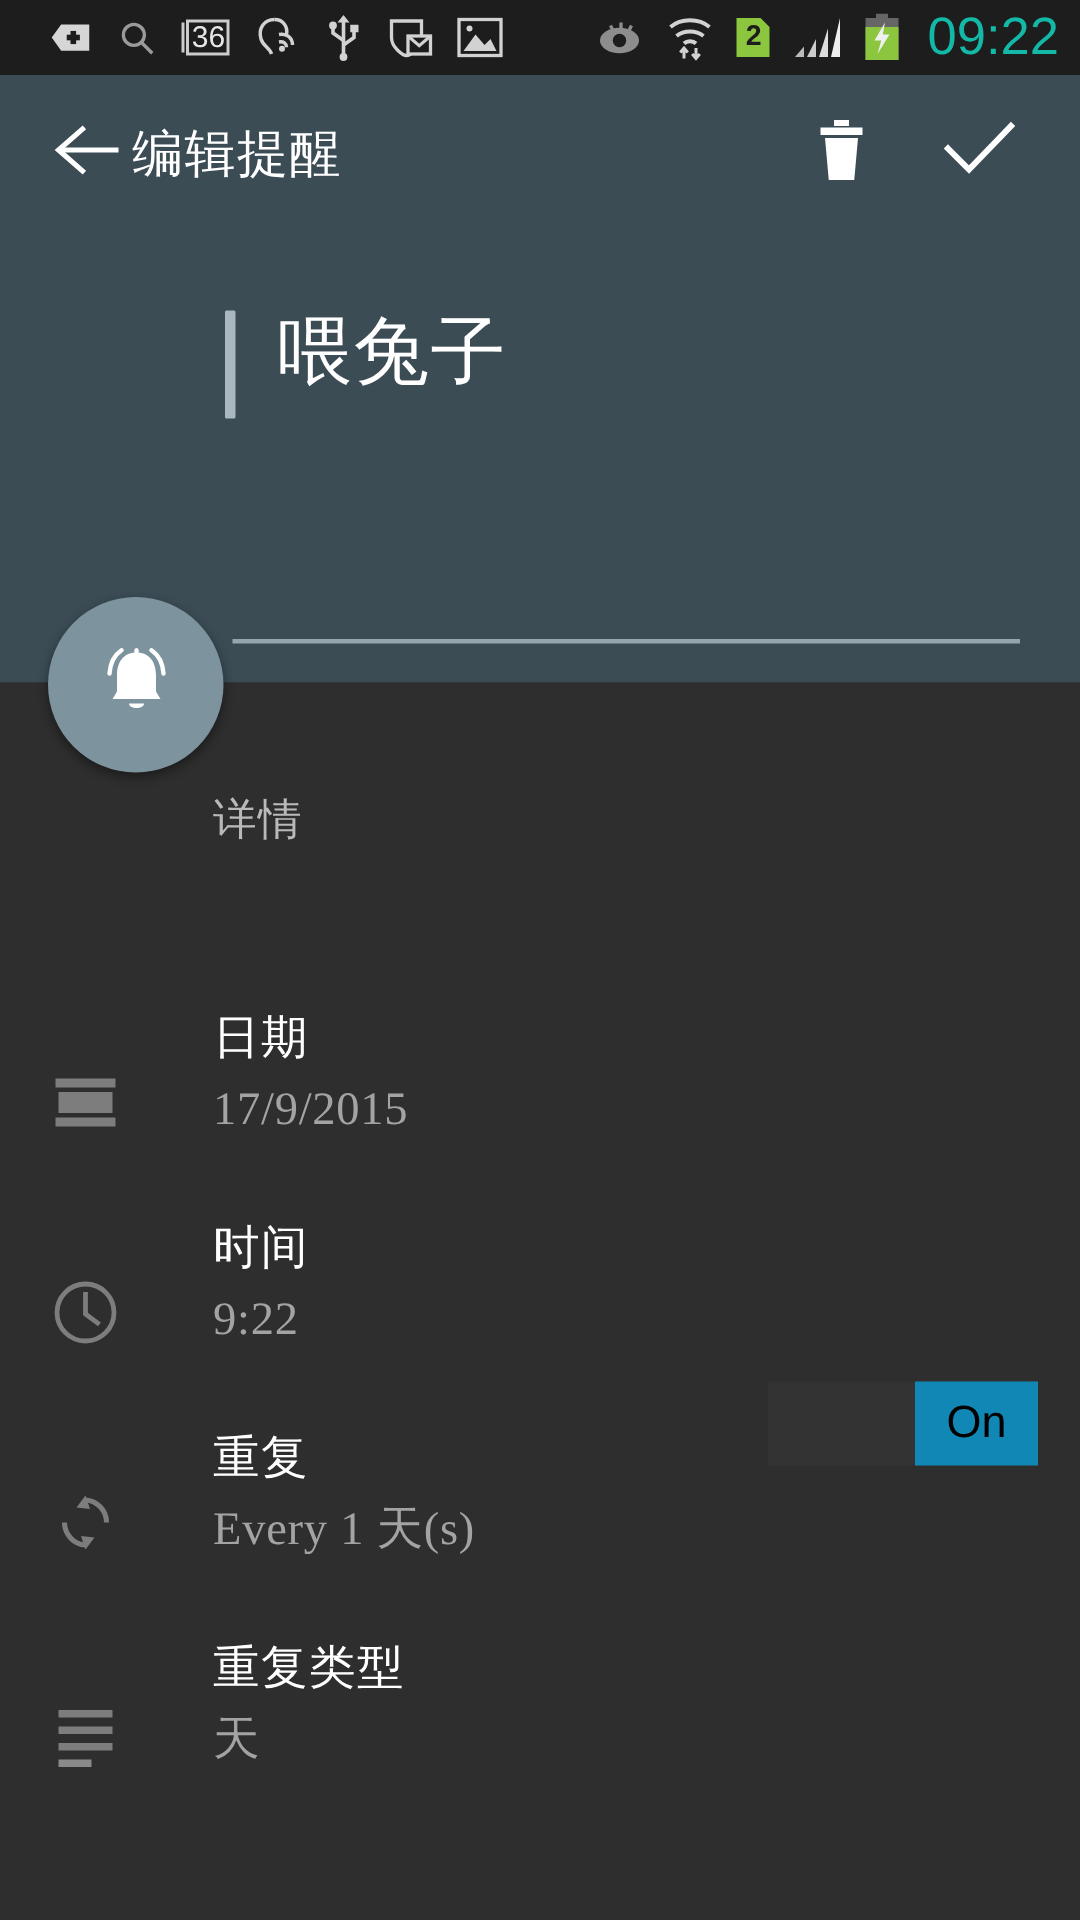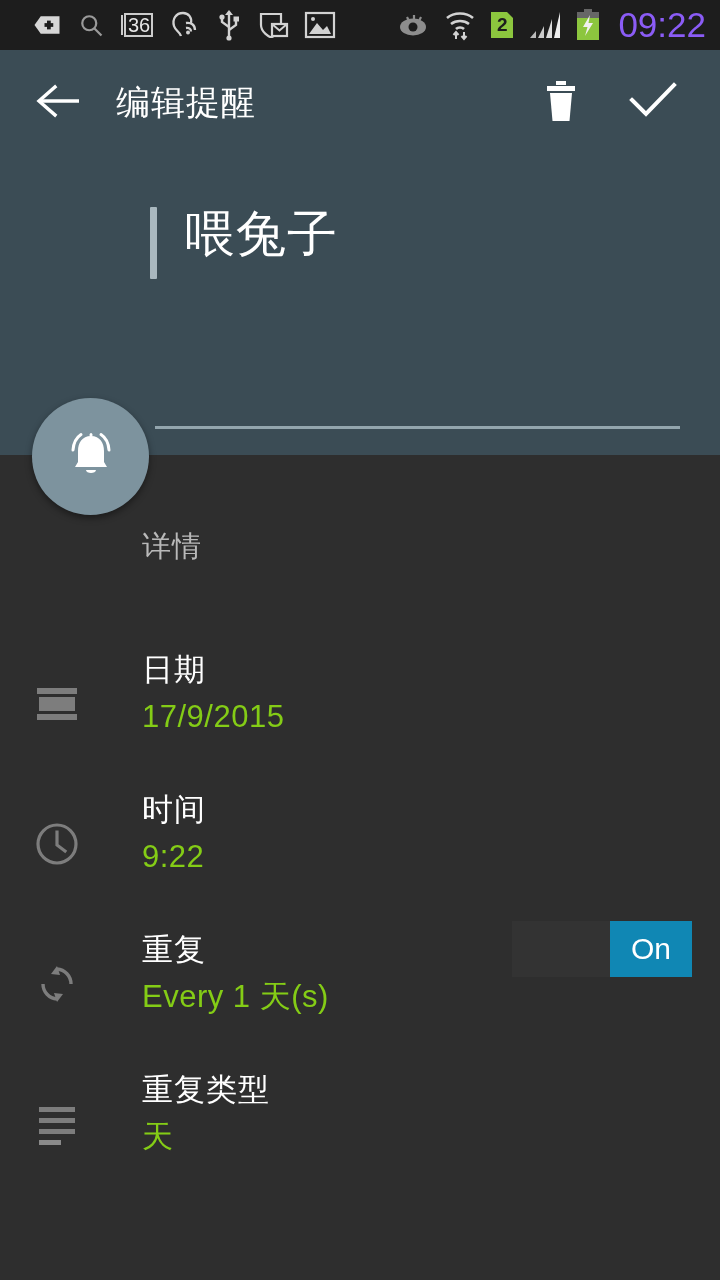--- a/index.html
+++ b/index.html
@@ -13,34 +13,34 @@
 
   
   .statusbar {
     position:absolute; top:0; left:0; width:720px; height:50px;
     background:#1d1d1d; display:flex; align-items:center;
   }
   .sb-left { display:flex; align-items:center; gap:15px; padding-left:32px; }
   .sb-right { display:flex; align-items:center; gap:13px; margin-left:auto; padding-right:14px; }
   .sb-ico { display:flex; align-items:center; justify-content:center; }
   .sb-clock {
-    color:#8b5cf6; font-size:35px; letter-spacing:0px;
+    color:#14b8a6; font-size:35px; letter-spacing:0px;
     font-family:"Liberation Sans",sans-serif; line-height:1; padding-left:4px;
     position:relative; top:-1px;
   }
 
   
   .header {
     position:absolute; top:50px; left:0; width:720px; height:405px;
     background:#3b4c55;
   }
   .appbar { position:relative; height:105px; display:flex; align-items:center; }
   .back-btn { width:58px; height:58px; margin-left:30px; display:flex; align-items:center; justify-content:center; }
   .appbar-title {
-    color:#ffffff; font-size:34px; margin-left:28px; letter-spacing:1px;
+    color:#ffffff; font-size:34px; letter-spacing:1px;
     font-family:"Liberation Sans","DejaVu Sans",sans-serif;
   }
   .appbar-actions { margin-left:auto; display:flex; align-items:center; gap:42px; padding-right:42px; }
   .act-btn { width:50px; height:50px; display:flex; align-items:center; justify-content:center; }
 
   
   .title-field {
     position:absolute; top:155px; left:150px; width:540px; height:120px;
     display:flex; align-items:flex-start;
   }
@@ -67,40 +67,40 @@
   }
 
   
   .content { position:absolute; top:455px; left:0; width:720px; height:825px; background:#2e2e2e; }
   .section-title {
     color:#b9b9b9; font-size:29px; padding:72px 0 0 142px; letter-spacing:1px;
     font-family:"Liberation Sans","DejaVu Sans",sans-serif;
   }
 
   .row {
-    position:relative; display:flex; align-items:center;
+    position:relative; display:flex; align-items:flex-end;
     padding-left:28px; padding-right:28px; min-height:140px;
   }
   .row-icon { width:58px; flex:none; display:flex; align-items:center; justify-content:center; padding-top:30px; }
   .row-body { margin-left:56px; padding-top:8px; flex:1; }
   .row-label {
     color:#ffffff; font-size:31px; letter-spacing:1px; line-height:1.35;
     font-family:"Liberation Sans","DejaVu Sans",sans-serif;
   }
   .row-value {
-    color:#84cc16; font-size:31px; letter-spacing:0.5px; margin-top:6px; line-height:1.3;
-    font-family:Liberation Sans, sans-serif;
+    color:#a3a3a3; font-size:31px; letter-spacing:0.5px; margin-top:6px; line-height:1.3;
+    font-family:Liberation Serif, serif;
   }
   .switch-wrap {
     position:absolute; right:28px; top:22px; width:180px; height:56px;
     background:#333333; display:flex; justify-content:flex-end; align-items:stretch;
   }
   .switch-on {
     width:82px; background:#1087b4; display:flex; align-items:center; justify-content:center;
-    color:#ffffff; font-size:30px; font-family:"Liberation Sans",sans-serif;
+    color:#000000; font-size:30px; font-family:"Liberation Sans",sans-serif;
   }
 </style>
 </head>
 <body>
 
 <div id="screen">
 
   <div class="statusbar">
     <div class="sb-left">
 

